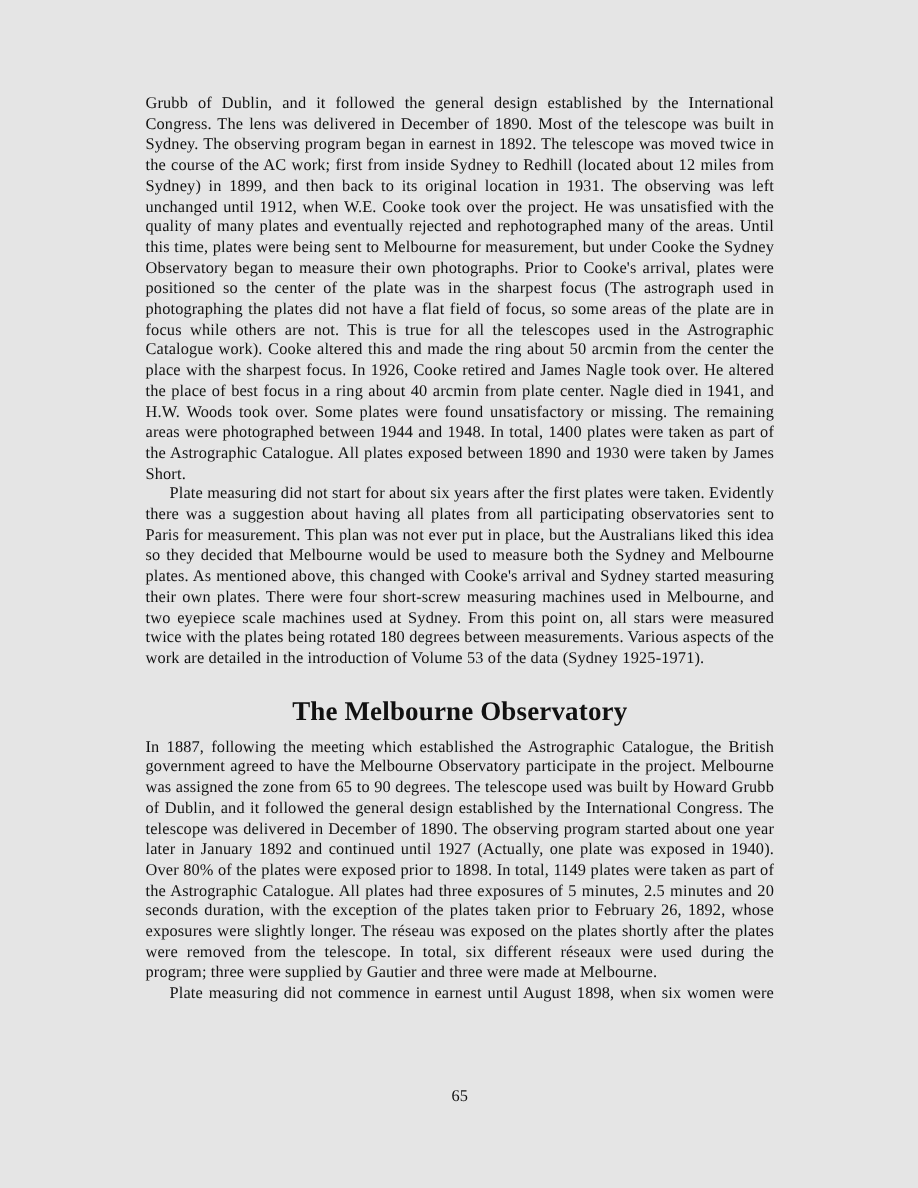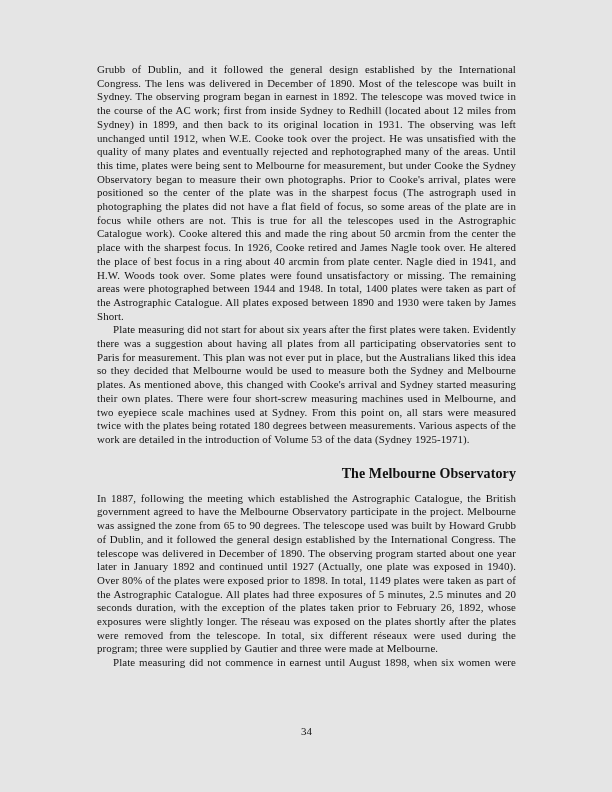--- a/index.html
+++ b/index.html
@@ -32,25 +32,25 @@
     padding: 0;
   }
   .para-indent {
     text-indent: 16px;
   }
   .para-justify-last {
     text-align-last: justify;
   }
   .section-heading {
     font-family: "Liberation Serif", "DejaVu Serif", serif;
-    font-size: 14px;
+    font-size: 18px;
     font-weight: bold;
     line-height: 16px;
     margin: 19px 0 10px 0;
-    text-align: right;
+    text-align: center;
     letter-spacing: 0.1px;
   }
   .page-number {
     position: absolute;
     left: 97px;
     top: 725px;
     width: 419px;
     text-align: center;
     font-family: "Liberation Serif", "DejaVu Serif", serif;
     font-size: 10.9px;
@@ -61,14 +61,14 @@
 <body>
 
 <div class="page">
   <div class="text-block">
     <p>Grubb of Dublin, and it followed the general design established by the International Congress. The lens was delivered in December of 1890. Most of the telescope was built in Sydney. The observing program began in earnest in 1892. The telescope was moved twice in the course of the AC work; first from inside Sydney to Redhill (located about 12 miles from Sydney) in 1899, and then back to its original location in 1931. The observing was left unchanged until 1912, when W.E. Cooke took over the project. He was unsatisfied with the quality of many plates and eventually rejected and rephotographed many of the areas. Until this time, plates were being sent to Melbourne for measurement, but under Cooke the Sydney Observatory began to measure their own photographs. Prior to Cooke's arrival, plates were positioned so the center of the plate was in the sharpest focus (The astrograph used in photographing the plates did not have a flat field of focus, so some areas of the plate are in focus while others are not. This is true for all the telescopes used in the Astrographic Catalogue work). Cooke altered this and made the ring about 50 arcmin from the center the place with the sharpest focus. In 1926, Cooke retired and James Nagle took over. He altered the place of best focus in a ring about 40 arcmin from plate center. Nagle died in 1941, and H.W. Woods took over. Some plates were found unsatisfactory or missing. The remaining areas were photographed between 1944 and 1948. In total, 1400 plates were taken as part of the Astrographic Catalogue. All plates exposed between 1890 and 1930 were taken by James Short.</p>
     <p class="para-indent">Plate measuring did not start for about six years after the first plates were taken. Evidently there was a suggestion about having all plates from all participating observatories sent to Paris for measurement. This plan was not ever put in place, but the Australians liked this idea so they decided that Melbourne would be used to measure both the Sydney and Melbourne plates. As mentioned above, this changed with Cooke's arrival and Sydney started measuring their own plates. There were four short-screw measuring machines used in Melbourne, and two eyepiece scale machines used at Sydney. From this point on, all stars were measured twice with the plates being rotated 180 degrees between measurements. Various aspects of the work are detailed in the introduction of Volume 53 of the data (Sydney 1925-1971).</p>
     <h2 class="section-heading">The Melbourne Observatory</h2>
     <p>In 1887, following the meeting which established the Astrographic Catalogue, the British government agreed to have the Melbourne Observatory participate in the project. Melbourne was assigned the zone from 65 to 90 degrees. The telescope used was built by Howard Grubb of Dublin, and it followed the general design established by the International Congress. The telescope was delivered in December of 1890. The observing program started about one year later in January 1892 and continued until 1927 (Actually, one plate was exposed in 1940). Over 80% of the plates were exposed prior to 1898. In total, 1149 plates were taken as part of the Astrographic Catalogue. All plates had three exposures of 5 minutes, 2.5 minutes and 20 seconds duration, with the exception of the plates taken prior to February 26, 1892, whose exposures were slightly longer. The réseau was exposed on the plates shortly after the plates were removed from the telescope. In total, six different réseaux were used during the program; three were supplied by Gautier and three were made at Melbourne.</p>
     <p class="para-indent para-justify-last">Plate measuring did not commence in earnest until August 1898, when six women were</p>
   </div>
-  <div class="page-number">34</div>
+  <div class="page-number">65</div>
 </div>
 
 </body></html>

